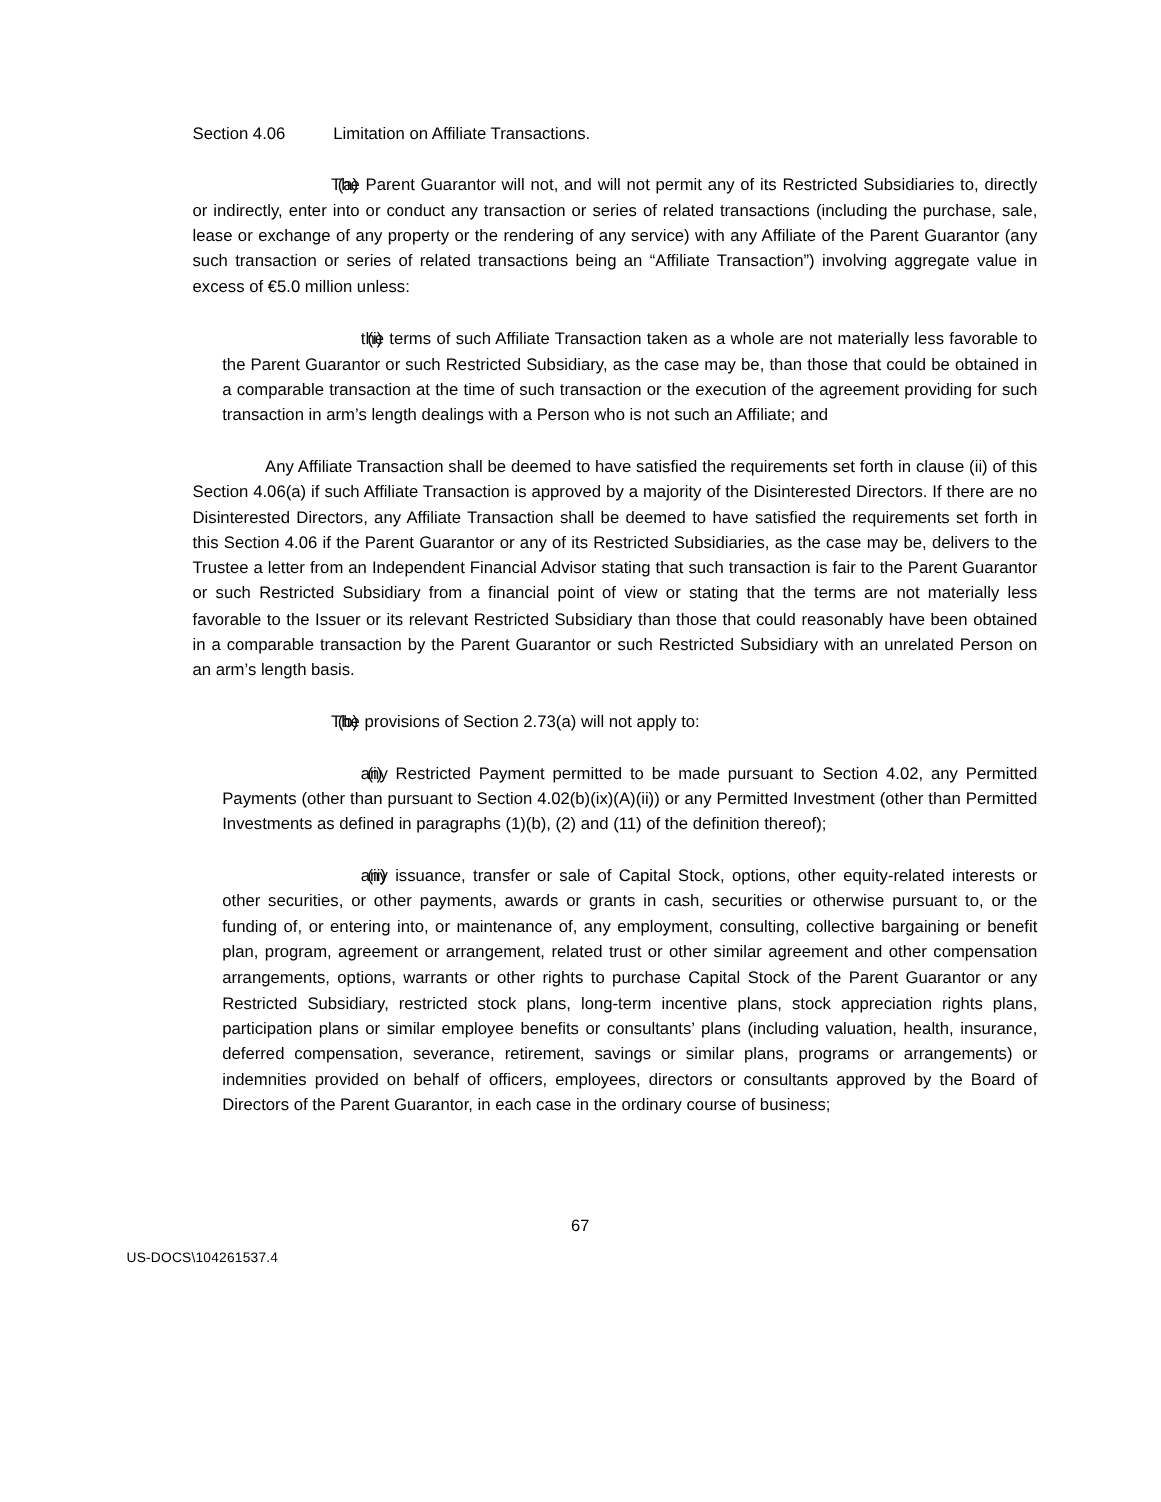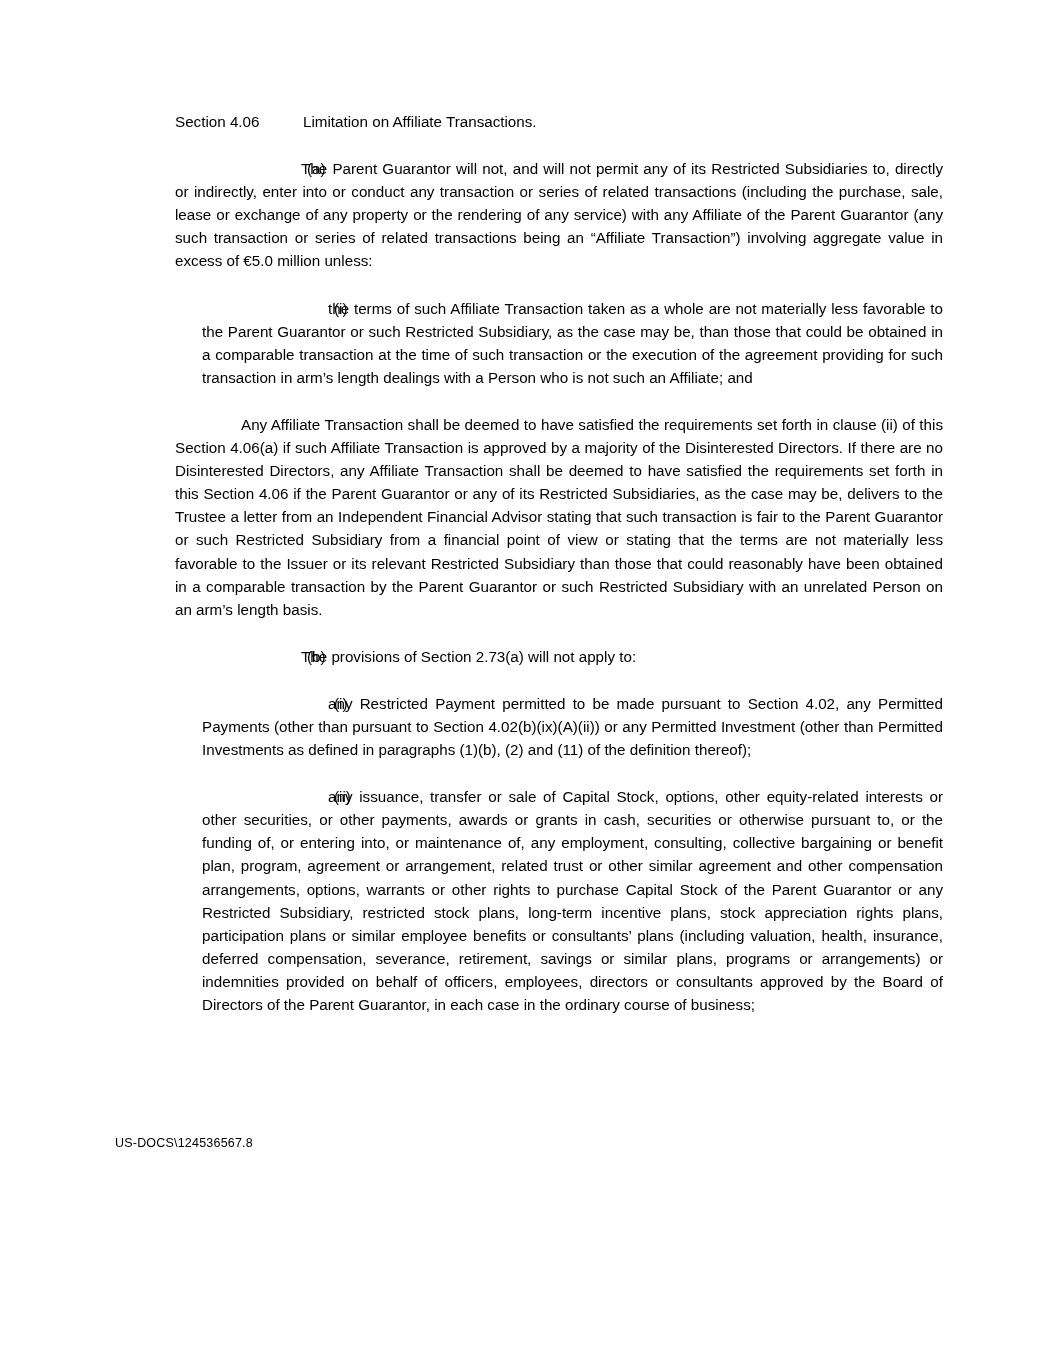--- a/index.html
+++ b/index.html
@@ -85,15 +85,16 @@
 
     <p class="para lvl1"><span class="lbl lbl-a">(b)</span><span>The provisions of Section 2.73(a) will not apply to:</span></p>
 
     <p class="para lvl2"><span class="lbl lbl-i">(i)</span><span>any Restricted Payment permitted to be made pursuant to Section 4.02, any Permitted Payments (other than pursuant to Section 4.02(b)(ix)(A)(ii)) or any Permitted Investment (other than Permitted Investments as defined in paragraphs (1)(b), (2) and (11) of the definition thereof);</span></p>
 
     <p class="para lvl2"><span class="lbl lbl-i">(ii)</span><span>any issuance, transfer or sale of Capital Stock, options, other equity-related interests or other securities, or other payments, awards or grants in cash, securities or otherwise pursuant to, or the funding of, or entering into, or maintenance of, any employment, consulting, collective bargaining or benefit plan, program, agreement or arrangement, related trust or other similar agreement and other compensation arrangements, options, warrants or other rights to purchase Capital Stock of the Parent Guarantor or any Restricted Subsidiary, restricted stock plans, long-term incentive plans, stock appreciation rights plans, participation plans or similar employee benefits or consultants’ plans (including valuation, health, insurance, deferred compensation, severance, retirement, savings or similar plans, programs or arrangements) or indemnities provided on behalf of officers, employees, directors or consultants approved by the Board of Directors of the Parent Guarantor, in each case in the ordinary course of business;</span></p>
 
 
   </div>
 
-  <div class="doc-footer-id">US-DOCS\124536567.8</div>
+  <div class="page-number">67</div>
+  <div class="doc-footer-id">US-DOCS\104261537.4</div>
 
 </div>
 
 </body></html>

